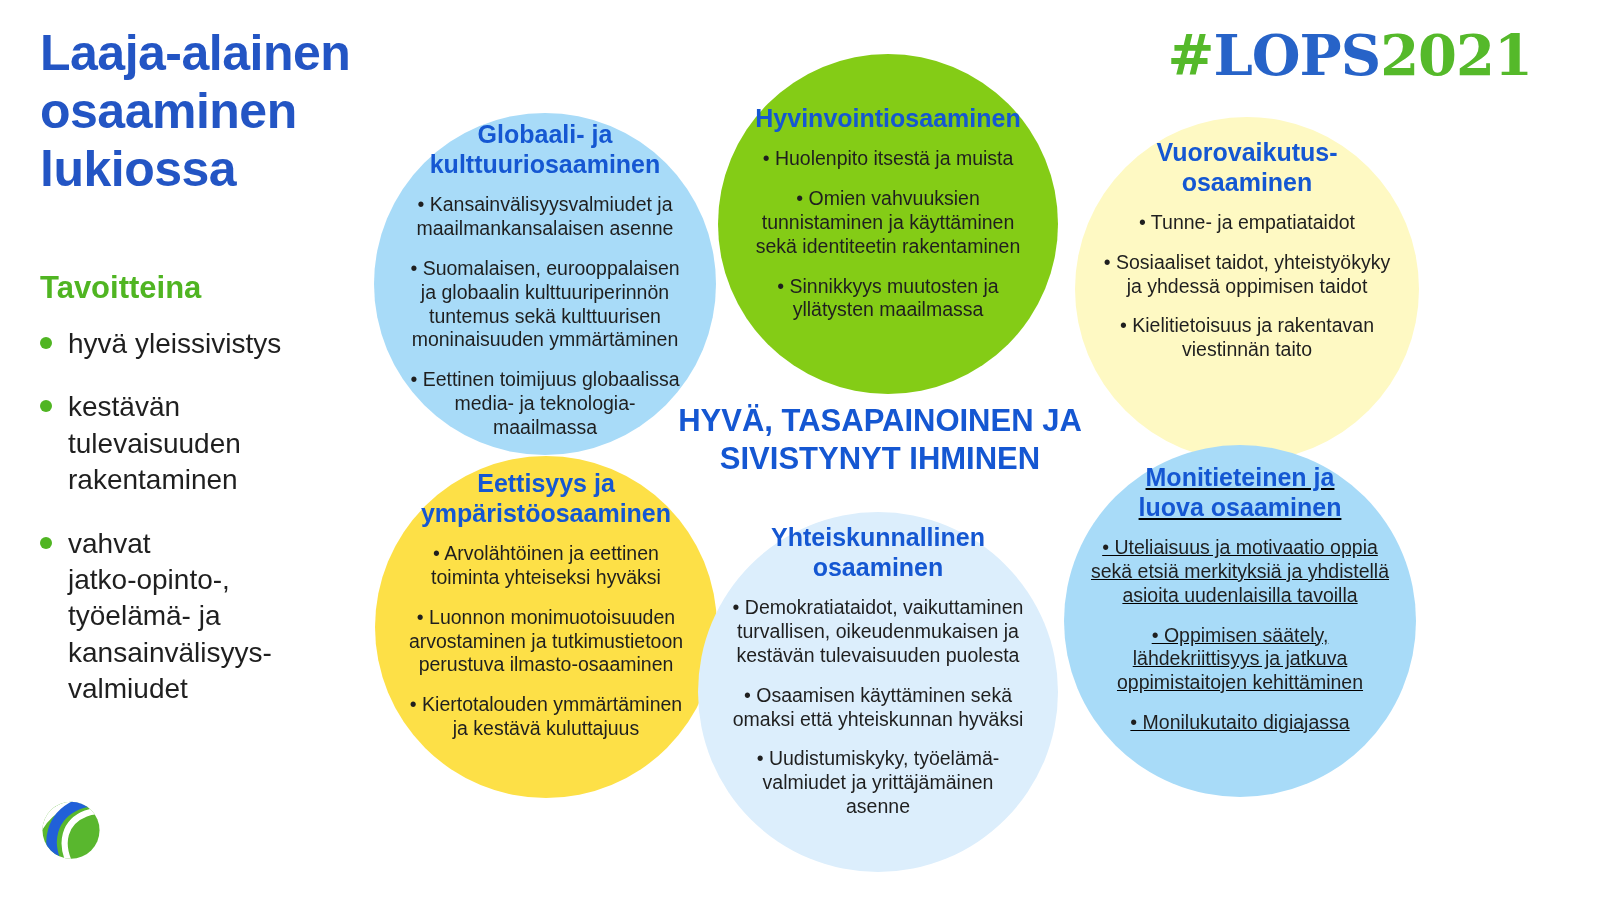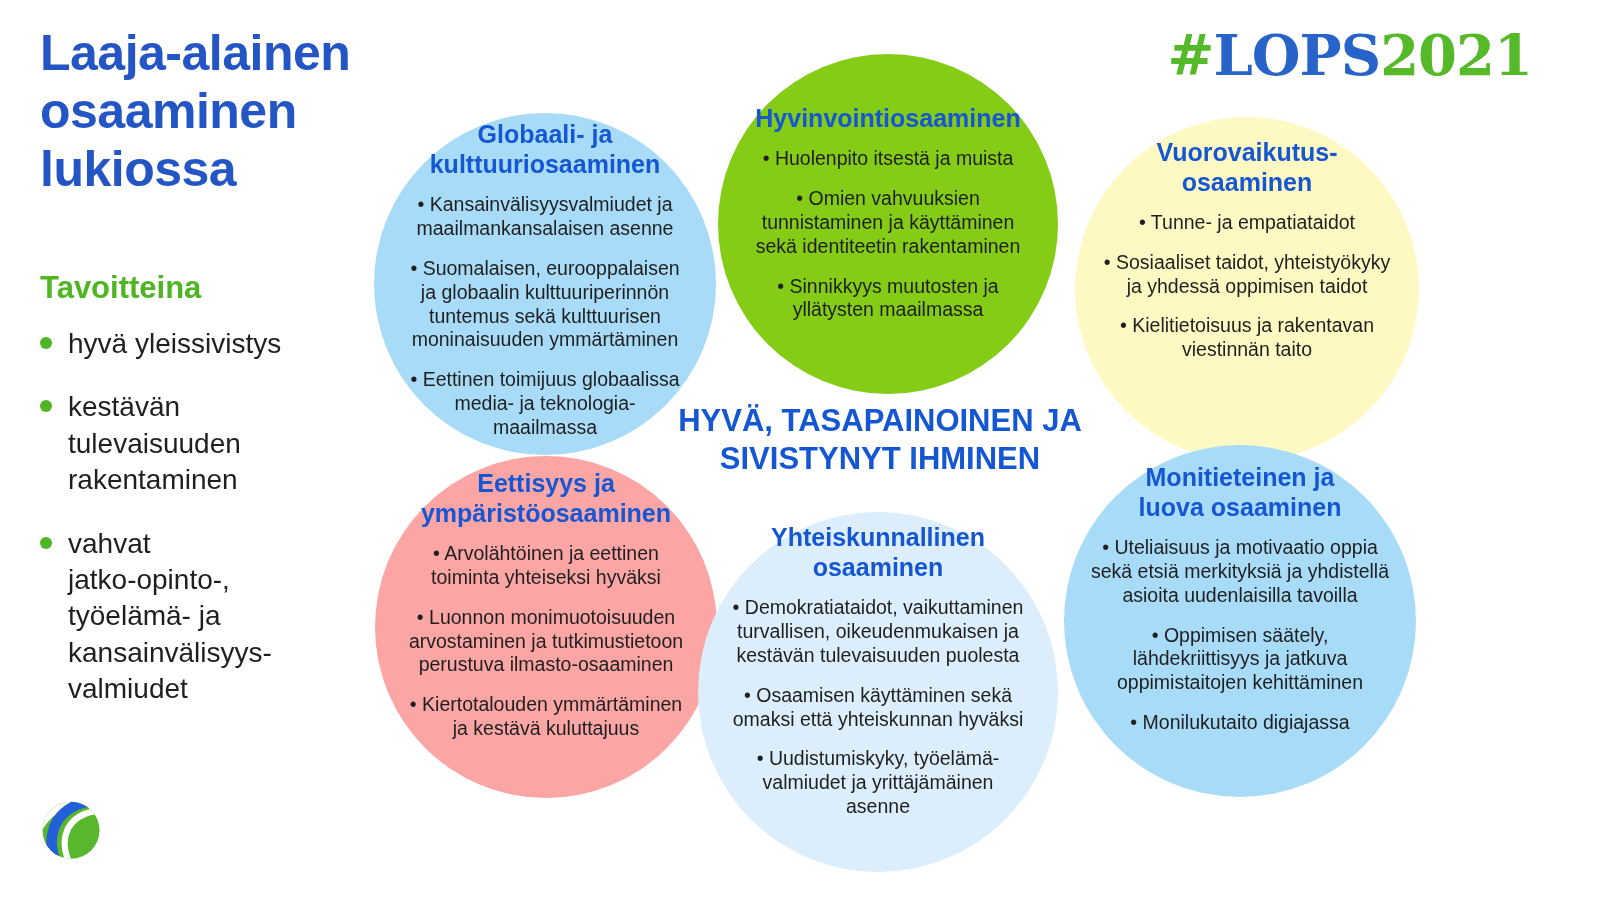--- a/index.html
+++ b/index.html
@@ -112,21 +112,21 @@
   <div class="circle c3" style="background-color: #fef9c3;">
     <h3>Vuorovaikutus-
 osaaminen</h3>
     <p>• Tunne- ja empatiataidot</p>
     <p>• Sosiaaliset taidot, yhteistyökyky
 ja yhdessä oppimisen taidot</p>
     <p>• Kielitietoisuus ja rakentavan
 viestinnän taito</p>
   </div>
 
-  <div class="circle c4" style="background-color: #fca5a5;">
+  <div class="circle c4" style="background-color: #fde047;">
     <h3>Eettisyys ja
 ympäristöosaaminen</h3>
     <p>• Arvolähtöinen ja eettinen
 toiminta yhteiseksi hyväksi</p>
     <p>• Luonnon monimuotoisuuden
 arvostaminen ja tutkimustietoon
 perustuva ilmasto-osaaminen</p>
     <p>• Kiertotalouden ymmärtäminen
 ja kestävä kuluttajuus</p>
   </div>
@@ -137,21 +137,21 @@
     <p>• Demokratiataidot, vaikuttaminen
 turvallisen, oikeudenmukaisen ja
 kestävän tulevaisuuden puolesta</p>
     <p>• Osaamisen käyttäminen sekä
 omaksi että yhteiskunnan hyväksi</p>
     <p>• Uudistumiskyky, työelämä-
 valmiudet ja yrittäjämäinen
 asenne</p>
   </div>
 
-  <div class="circle c6" style="background-color: rgb(168, 219, 248);">
+  <div class="circle c6" style="background-color: rgb(168, 219, 248); text-decoration: underline;">
     <h3>Monitieteinen ja
 luova osaaminen</h3>
     <p>• Uteliaisuus ja motivaatio oppia
 sekä etsiä merkityksiä ja yhdistellä
 asioita uudenlaisilla tavoilla</p>
     <p>• Oppimisen säätely,
 lähdekriittisyys ja jatkuva
 oppimistaitojen kehittäminen</p>
     <p>• Monilukutaito digiajassa</p>
   </div>

